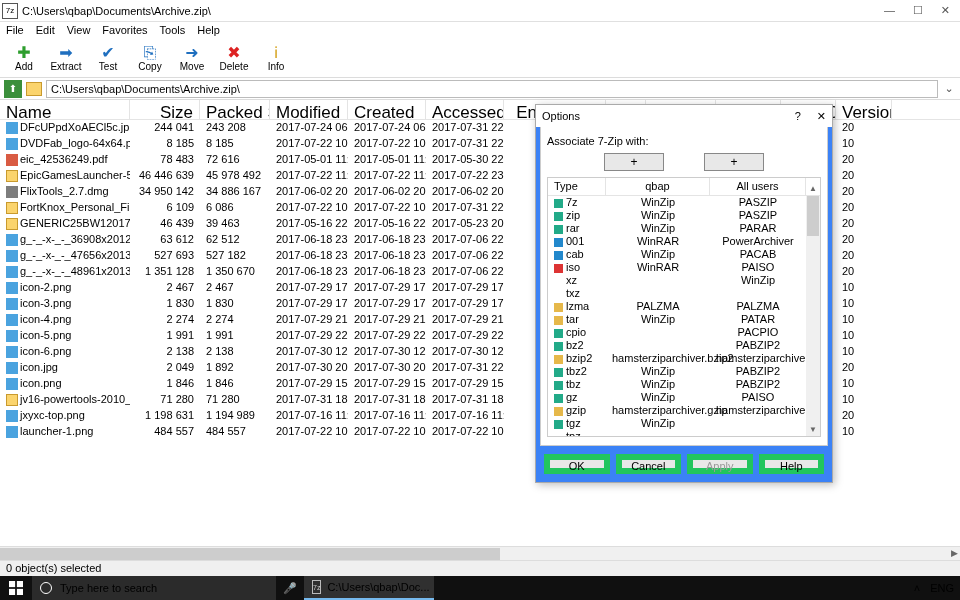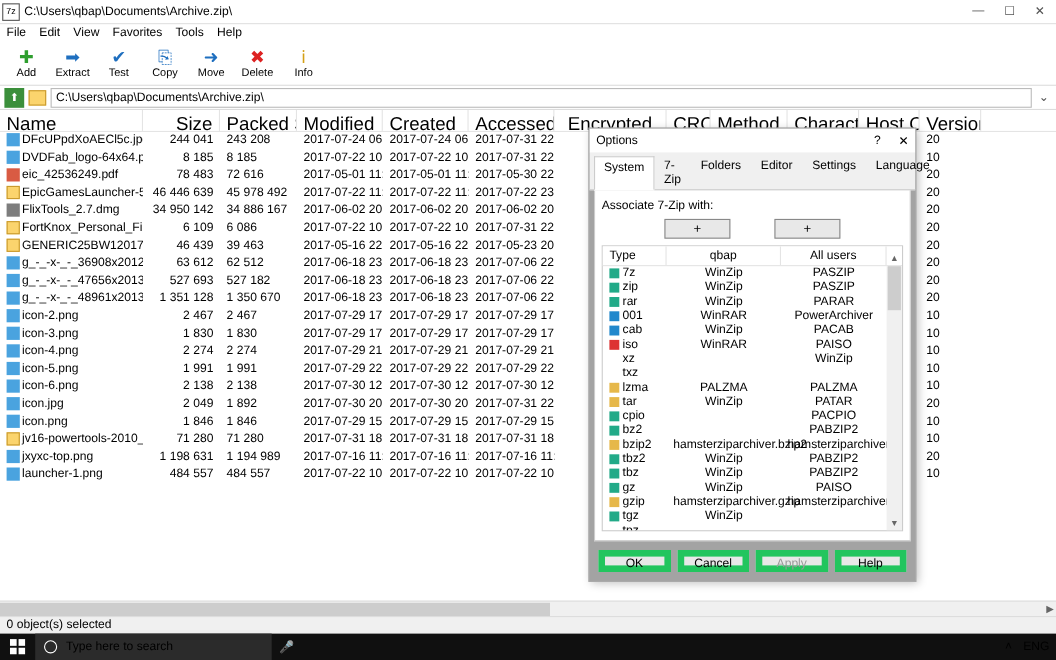--- a/index.html
+++ b/index.html
@@ -41,28 +41,28 @@
 .fi.pdf{background:#d95b43}
 .fi.fld{background:#fbd46d;border:1px solid #c99a2e}
 .fi.dmg{background:#7d7d7d}
 .hscroll{position:absolute;left:0;right:0;bottom:38px;height:16px;background:#f0f0f0;border-top:1px solid #ddd}
 .hscroll .thumb{position:absolute;left:0;top:1px;width:500px;height:14px;background:#cdcdcd}
 .hscroll .ra{position:absolute;right:2px;top:1px;font-size:9px;color:#666}
 .status{position:absolute;left:0;right:0;bottom:24px;height:16px;background:#f0f0f0;padding:1px 6px;font-size:11px;border-top:1px solid #ddd}
 .taskbar{position:absolute;left:0;right:0;bottom:0;height:24px;background:#101010;display:flex;align-items:center;color:#fff}
 .taskbar .start{width:32px;display:flex;align-items:center;justify-content:center}
 .taskbar .start svg{width:14px;height:14px}
-.taskbar .search{display:flex;align-items:center;background:#2b2b2b;height:24px;padding:0 8px;width:215px;gap:8px;color:#999}
+.taskbar .search{display:flex;align-items:center;background:#2b2b2b;height:24px;padding:0 8px;width:244px;gap:8px;color:#999}
 .taskbar .search .circ{width:12px;height:12px;border:1.5px solid #fff;border-radius:50%}
 .taskbar .mic{width:28px;display:flex;align-items:center;justify-content:center;color:#ccc}
 .taskbar .app{display:flex;align-items:center;background:#303030;height:24px;padding:0 8px;gap:6px;color:#fff;font-size:11px;border-bottom:2px solid #76b9ed;max-width:130px}
 .taskbar .app .ai{width:14px;height:14px;border:1px solid #bbb;font-size:7px;display:flex;align-items:center;justify-content:center;color:#ccc}
 .taskbar .tray{margin-left:auto;display:flex;align-items:center;gap:10px;padding-right:6px;color:#fff;font-size:10px}
 
-.dlg{position:absolute;left:535px;top:116px;width:298px;background:#a3a3a3;border:1px solid #aaa;box-shadow:2px 2px 8px rgba(0,0,0,.25)}
+.dlg{position:absolute;left:535px;top:104px;width:298px;background:#3b82f6;border:1px solid #aaa;box-shadow:2px 2px 8px rgba(0,0,0,.25)}
 .dlg .dtb{height:22px;background:#fff;display:flex;align-items:center;padding:0 6px;font-size:12px}
 .dlg .dtb .sp{flex:1}
 .dlg .tabs{display:flex;background:#f0f0f0;padding:2px 4px 0;gap:0;border-bottom:1px solid #ccc}
 .dlg .tabs>div{padding:3px 8px;font-size:11px;border:1px solid transparent;border-bottom:none}
 .dlg .tabs>.active{background:#fff;border-color:#ccc;border-bottom:1px solid #fff;position:relative;top:1px}
 .dlg .body{background:#fff;margin:0 4px;padding:8px 6px;border:1px solid #ccc;border-top:none}
 .dlg .assoc-lbl{font-size:11px;margin-bottom:6px}
 .dlg .plusrow{display:flex;gap:40px;justify-content:center;margin-bottom:6px}
 .dlg .plusbtn{width:60px;height:18px;border:1px solid #888;background:#e8e8e8;display:flex;align-items:center;justify-content:center;font-size:12px}
 .dlg .exttbl{border:1px solid #ccc;height:260px;position:relative}
@@ -454,41 +454,37 @@
         <rect x="9" y="0" width="7" height="7" fill="#fff"></rect>
         <rect x="0" y="9" width="7" height="7" fill="#fff"></rect>
         <rect x="9" y="9" width="7" height="7" fill="#fff"></rect>
       </svg>
   </div>
   <div class="search">
     <span class="circ"></span>
     <span>Type here to search</span>
   </div>
   <div class="mic">🎤</div>
+  <div class="app">
+    <span class="ai">7z</span>
+    <span>C:\Users\qbap\Doc...</span>
+  </div>
   <div class="tray">
     <span>˄</span>
     <span>ENG</span>
   </div>
 </div>
 
 <div class="dlg">
   <div class="dtb">
     <span>Options</span>
     <span class="sp"></span>
     <span style="margin-right:16px">?</span>
     <span>✕</span>
   </div>
-  <div class="tabs" id="dlg-tabs">
-      <div class="active">System</div>
-      <div>7-Zip</div>
-      <div>Folders</div>
-      <div>Editor</div>
-      <div>Settings</div>
-      <div>Language</div>
-    </div>
   <div class="body">
     <div class="assoc-lbl">Associate 7-Zip with:</div>
     <div class="plusrow">
       <div class="plusbtn">+</div>
       <div class="plusbtn">+</div>
     </div>
     <div class="exttbl">
       <div class="exthdr">
         <div class="ec-type">Type</div>
         <div class="ec-u">qbap</div>

